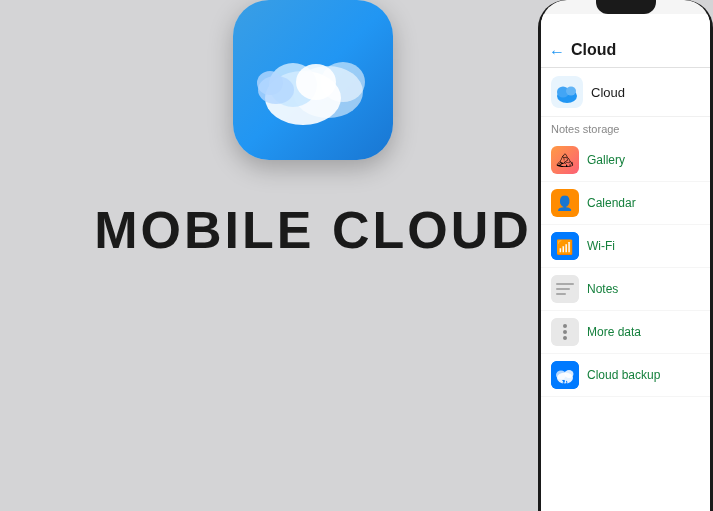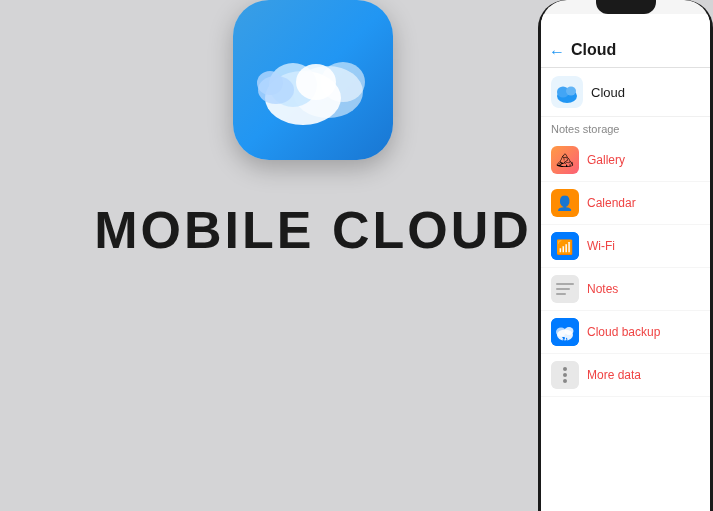--- a/index.html
+++ b/index.html
@@ -213,21 +213,21 @@
       margin-right: 8px;
       display: flex;
       align-items: center;
       justify-content: center;
       flex-shrink: 0;
       overflow: hidden;
     }
 
     .menu-label {
       font-size: 12px;
-      color: #ef4444;
+      color: #15803d;
     }
 
     
     .icon-gallery { background: linear-gradient(135deg, #ff9a44, #fc6076); }
     .icon-contacts { background: #ff8c00; }
     .icon-calendar { background: #ff3b30; }
     .icon-wifi { background: #007aff; }
     .icon-notes { background: #f0f0f0; }
     .icon-moredata { background: #f0f0f0; }
   </style>
@@ -331,40 +331,40 @@
               <rect width="28" height="28" fill="#e8e8e8" rx="5"></rect>
               <rect x="5" y="8" width="18" height="2" fill="#aaa" rx="1"></rect>
               <rect x="5" y="13" width="14" height="2" fill="#aaa" rx="1"></rect>
               <rect x="5" y="18" width="10" height="2" fill="#aaa" rx="1"></rect>
             </svg>
           </div>
           <span class="menu-label">Notes</span>
         </div>
 
         <div class="menu-item">
+          <div class="menu-icon icon-moredata">
+            <svg viewBox="0 0 28 28" width="28" height="28">
+              <rect width="28" height="28" fill="#e8e8e8" rx="5"></rect>
+              <circle cx="14" cy="8" r="2" fill="#888"></circle>
+              <circle cx="14" cy="14" r="2" fill="#888"></circle>
+              <circle cx="14" cy="20" r="2" fill="#888"></circle>
+            </svg>
+          </div>
+          <span class="menu-label">More data</span>
+        </div>
+
+        <div class="menu-item">
           <div class="menu-icon" style="background:#007aff; border-radius:6px; width:28px; height:28px; display:flex; align-items:center; justify-content:center;">
             <svg viewBox="0 0 28 28" width="28" height="28">
               <rect width="28" height="28" fill="#007aff" rx="5"></rect>
               <ellipse cx="14" cy="17" rx="8" ry="5.5" fill="rgba(255,255,255,0.9)"></ellipse>
               <ellipse cx="10" cy="14" rx="5" ry="4.5" fill="rgba(255,255,255,0.7)"></ellipse>
               <ellipse cx="18" cy="13" rx="4.5" ry="4" fill="rgba(255,255,255,0.85)"></ellipse>
               <text x="14" y="24" text-anchor="middle" font-size="7" fill="#007aff" font-weight="bold" font-family="Arial">↻</text>
             </svg>
           </div>
           <span class="menu-label">Cloud backup</span>
         </div>
 
-        <div class="menu-item">
-          <div class="menu-icon icon-moredata">
-            <svg viewBox="0 0 28 28" width="28" height="28">
-              <rect width="28" height="28" fill="#e8e8e8" rx="5"></rect>
-              <circle cx="14" cy="8" r="2" fill="#888"></circle>
-              <circle cx="14" cy="14" r="2" fill="#888"></circle>
-              <circle cx="14" cy="20" r="2" fill="#888"></circle>
-            </svg>
-          </div>
-          <span class="menu-label">More data</span>
-        </div>
-
       </div>
     </div>
   </div>
 </div>
 
 </body></html>

